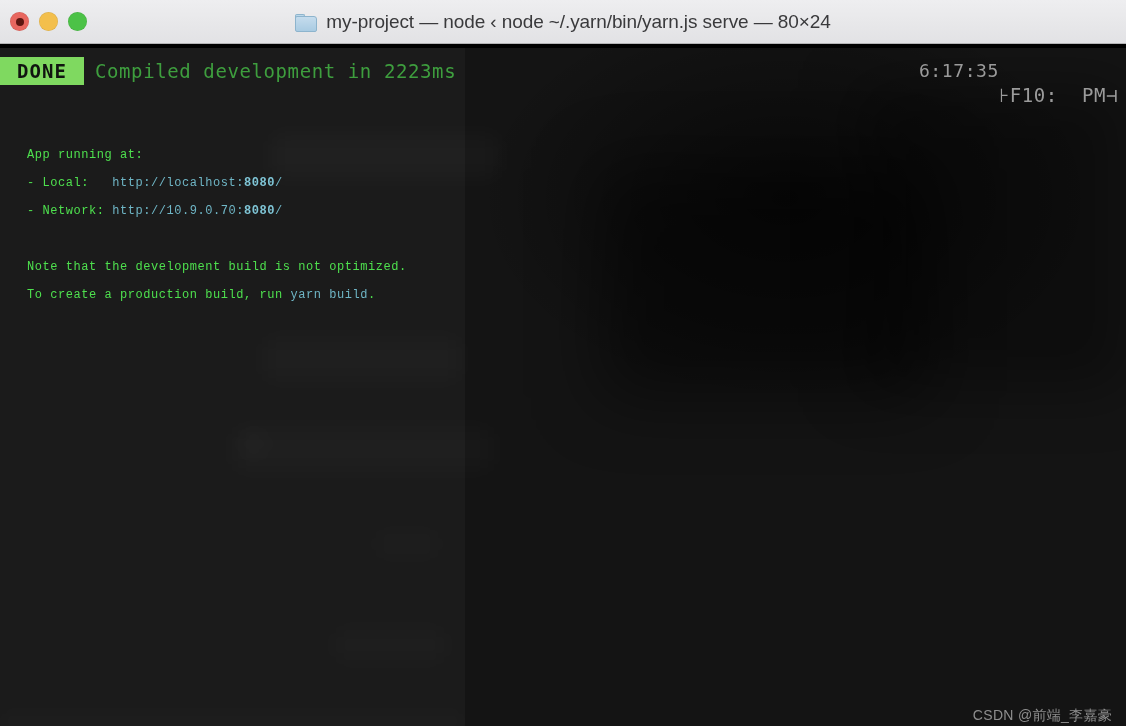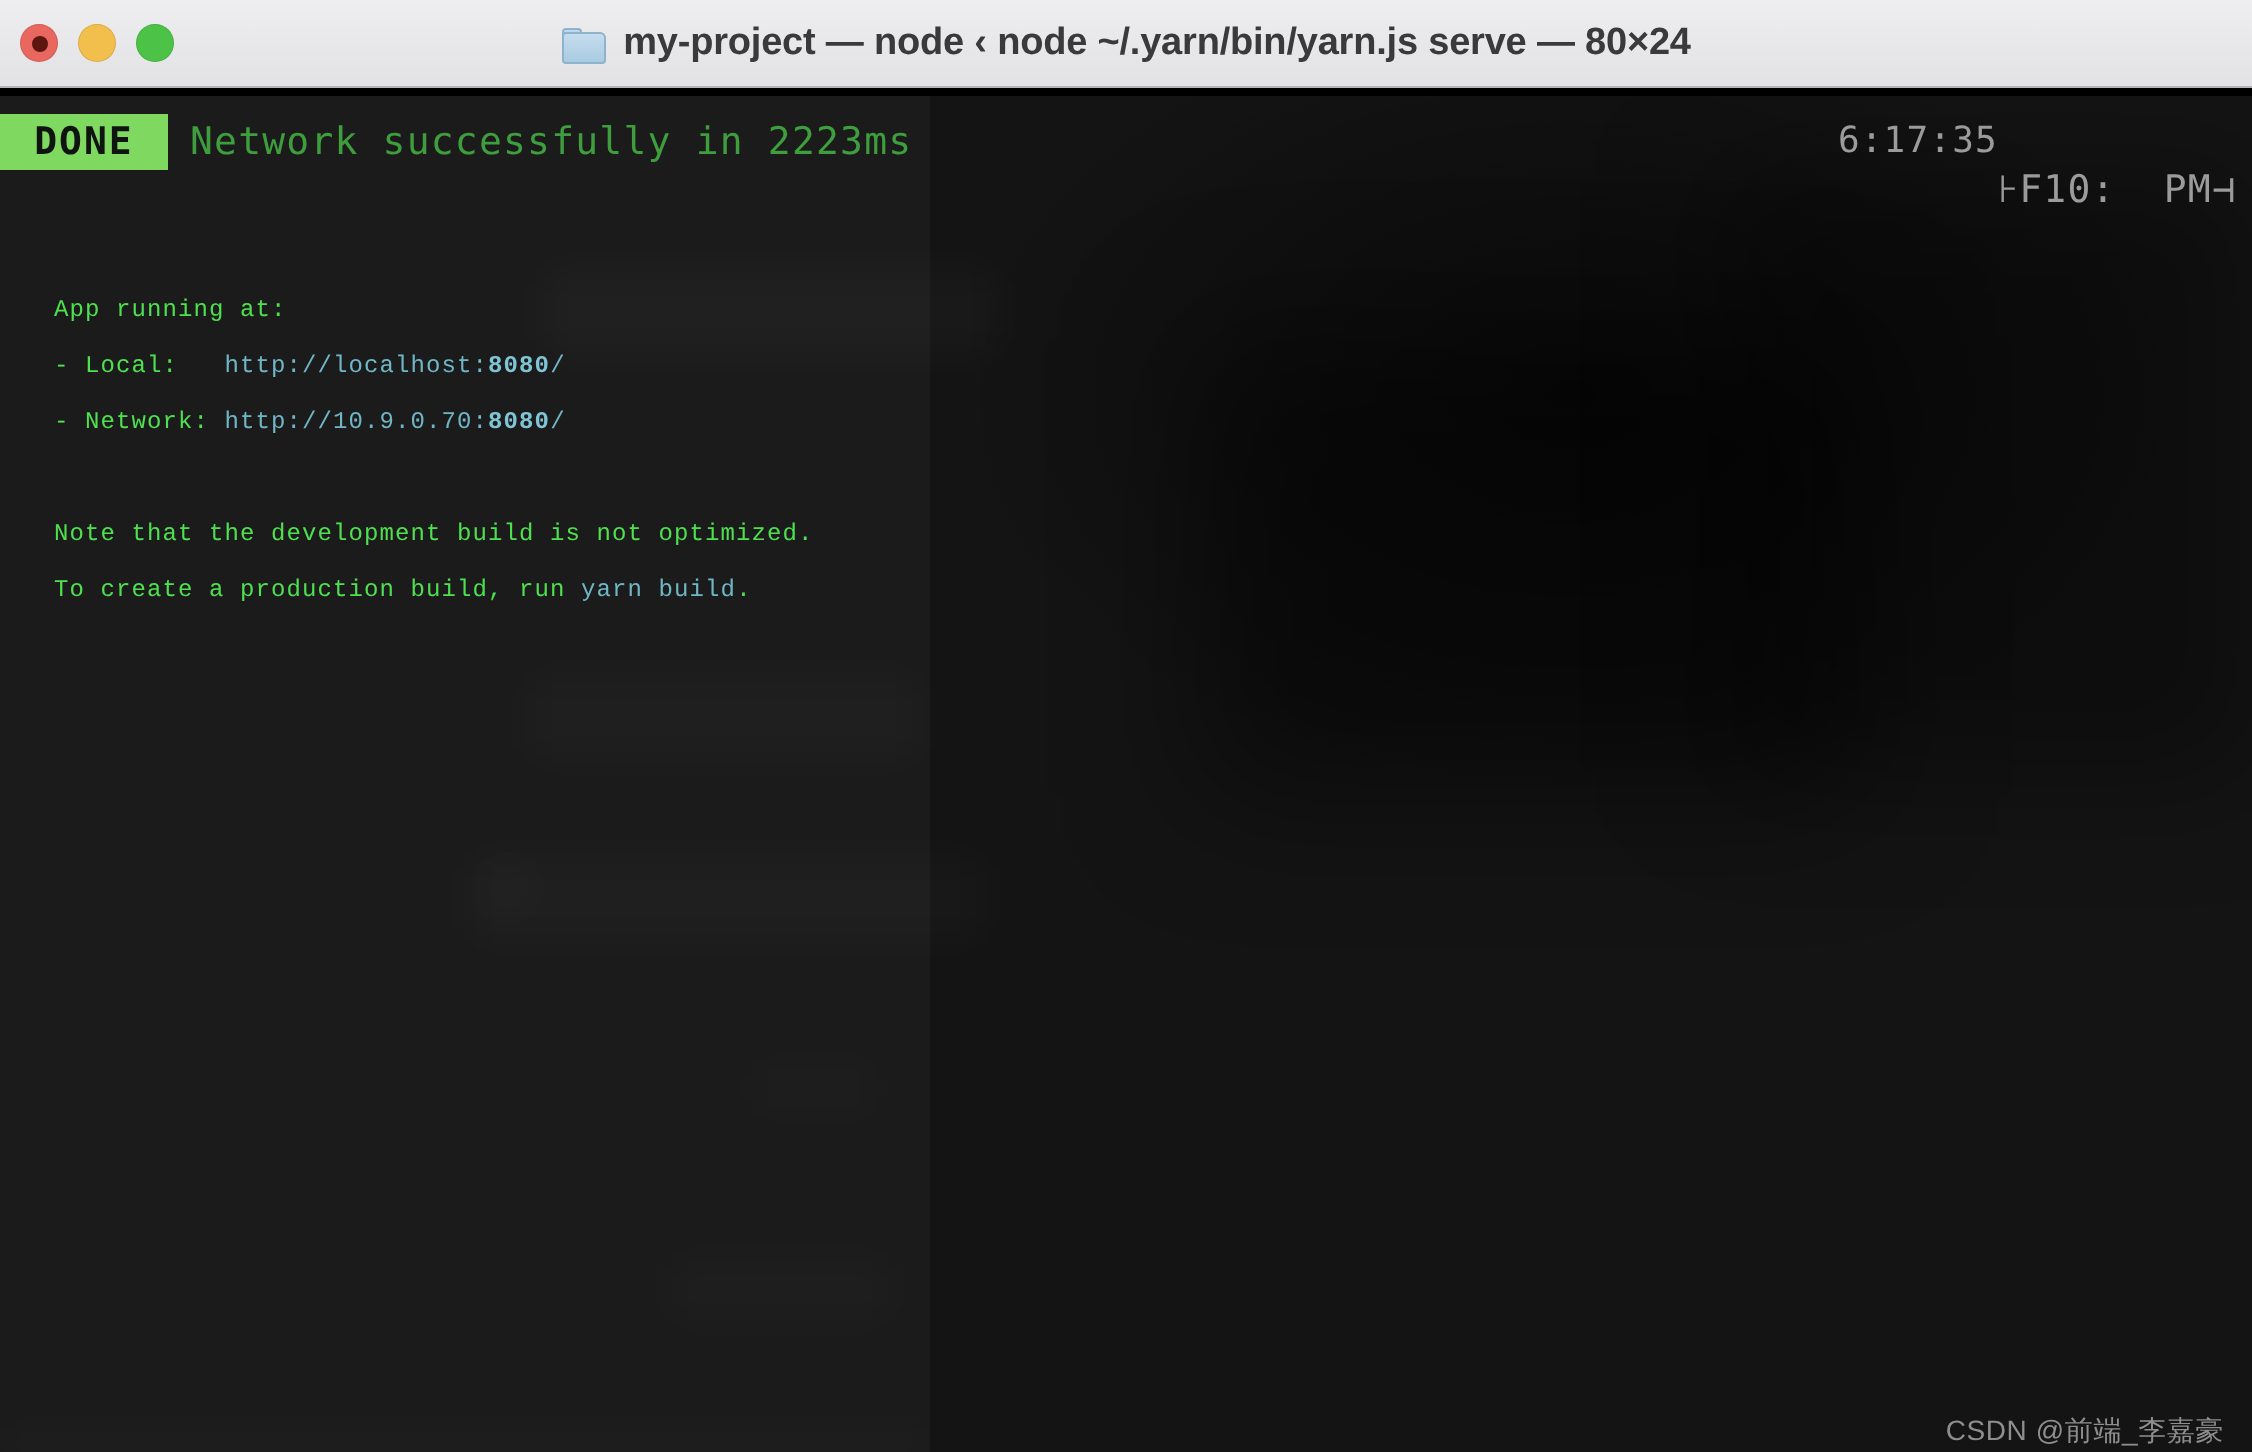--- a/index.html
+++ b/index.html
@@ -93,21 +93,21 @@
     width: 10px; height: 4px;
     border-radius: 2px 2px 0 0;
     background: #bcd8ea;
     border: 1px solid #8db4cd;
     border-bottom: none;
     box-sizing: border-box;
   }
   .title-text {
     font-family: "Liberation Sans", sans-serif;
     font-size: 19px;
-    font-weight: bold;
+    font-weight: normal;
     color: #3a3a3c;
     letter-spacing: -0.1px;
     white-space: nowrap;
   }
 
   
   .terminal {
     position: absolute;
     left: 0; top: 48px;
     width: 1126px;
@@ -277,21 +277,21 @@
       <div class="ghost-blob gb4"></div>
       <div class="ghost-blob gb5"></div>
       <div class="ghost-blob gb6"></div>
       <div class="ghost-blob gb9"></div>
     </div>
 
     <div class="term-inner">
 
       <div class="statusline">
         <span class="badge-done">DONE</span>
-        <span class="status-msg">Network successfully in 2223ms</span>
+        <span class="status-msg">Compiled development in 2223ms</span>
         <span class="status-clock">6:17:35</span>
         <span class="status-fkey">⊦F10:  PM⊣</span>
       </div>
 
       <div class="output"><div class="line"><span class="g">App running at:</span></div><div class="line"><span class="g">- Local:   </span><span class="c">http://localhost:</span><span class="cb">8080</span><span class="c">/</span></div><div class="line"><span class="g">- Network: </span><span class="c">http://10.9.0.70:</span><span class="cb">8080</span><span class="c">/</span></div><div class="line blank"></div><div class="line"><span class="g">Note that the development build is not optimized.</span></div><div class="line"><span class="g">To create a production build, run </span><span class="c">yarn build</span><span class="g">.</span></div></div>
 
     </div>
 
     <div class="watermark">CSDN @前端_李嘉豪</div>
   </div>

